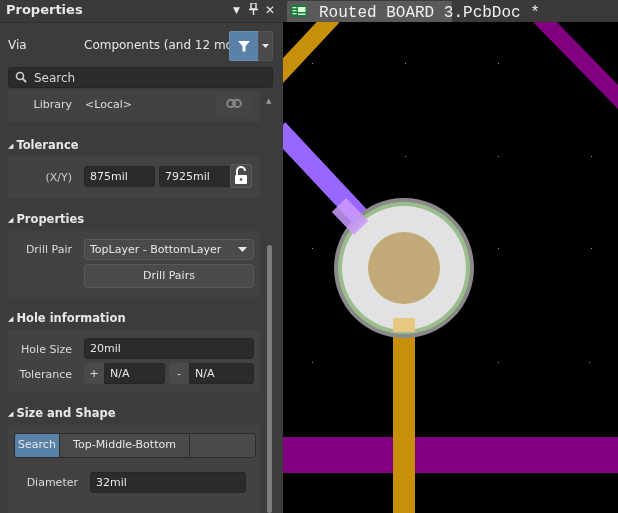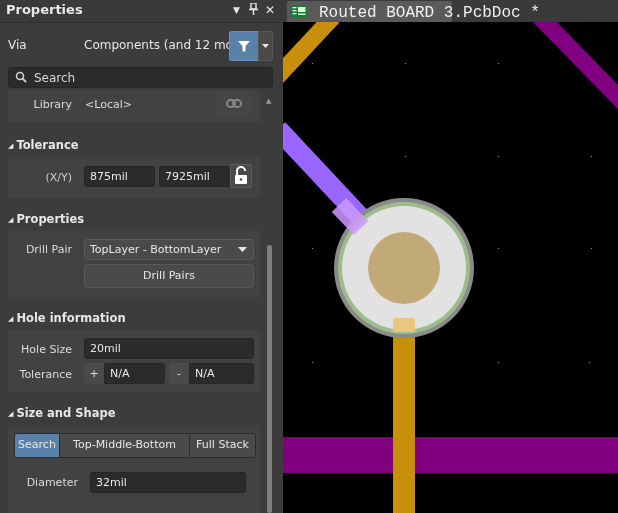--- a/index.html
+++ b/index.html
@@ -133,21 +133,20 @@
     <div class="field" style="left:181px;top:33px;width:65px;border-radius:0 3px 3px 0;">
         <span>N/A</span>
       </div>
   </div>
 
   <div class="section-title" style="top:406px;"><span class="tri">◢</span><span>Size and Shape</span></div>
   <div class="group-box" style="top:425px;height:88px;"></div>
   <div id="seg">
     <div class="seg-item active" style="width:45px;">Search</div>
     <div class="seg-item" style="width:130px;">Top-Middle-Bottom</div>
-    <div class="seg-item" style="width:65px;border-right:none;">Full Stack</div>
   </div>
   <div class="lbl" style="left:8px;top:476px;width:70px;">Diameter</div>
   <div class="field" style="left:90px;top:472px;width:156px;">
       <span>32mil</span>
     </div>
 
   <div id="scroll-track"></div>
   <div id="scroll-up">▲</div>
   <div id="scroll-thumb"></div>
 </div>

